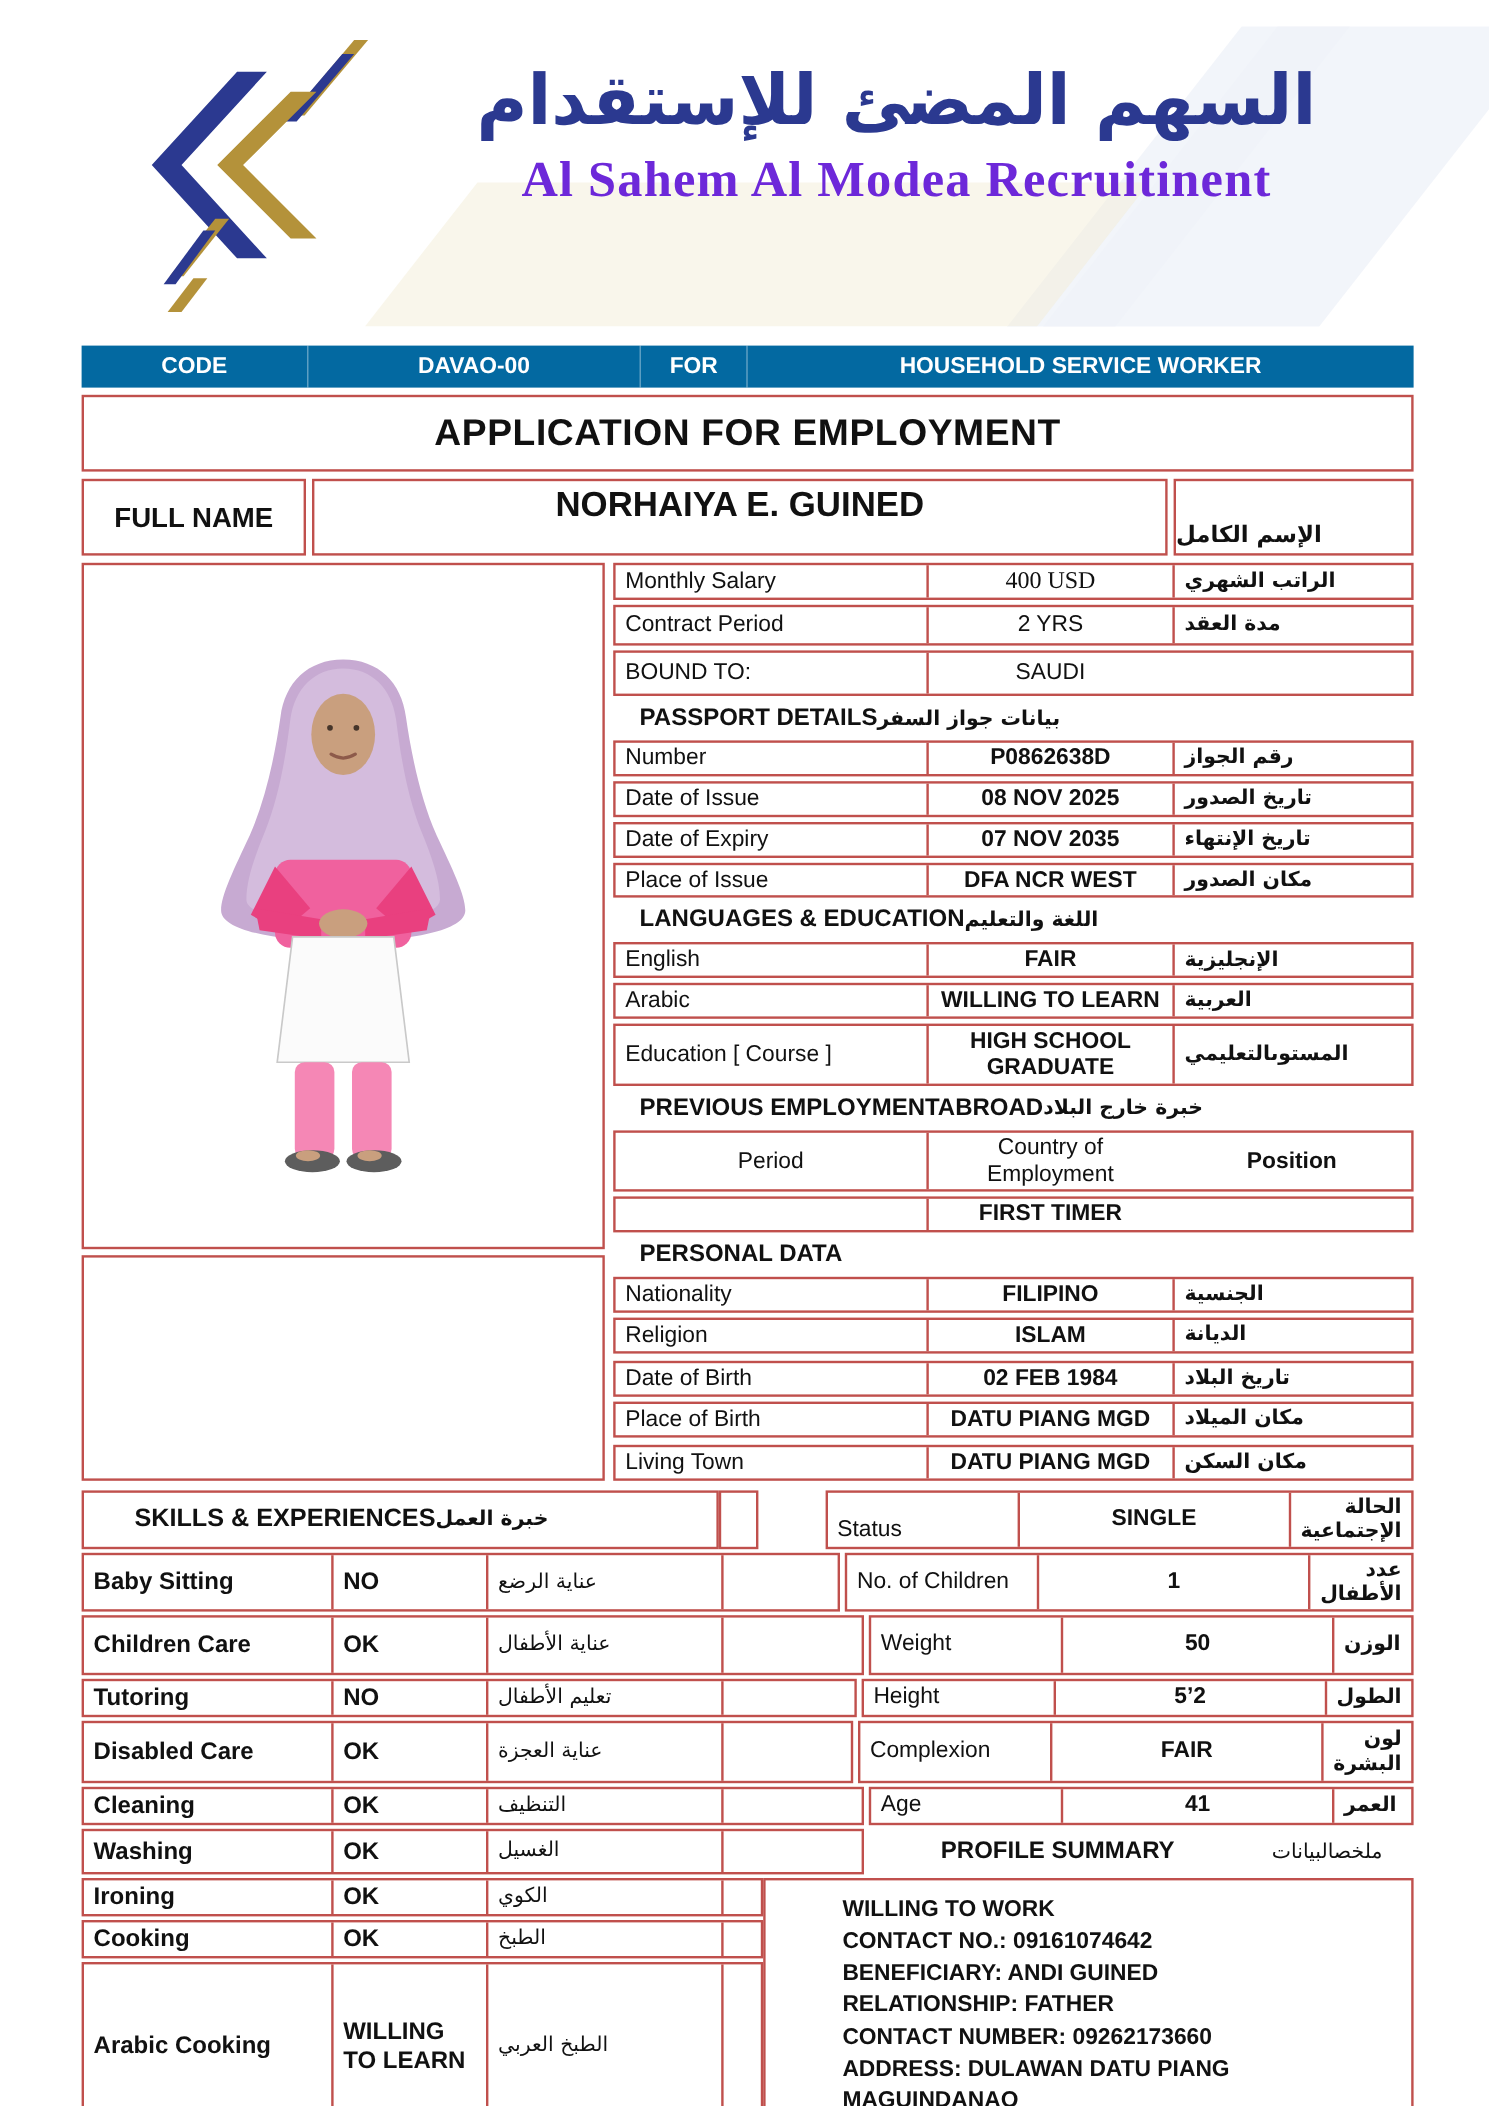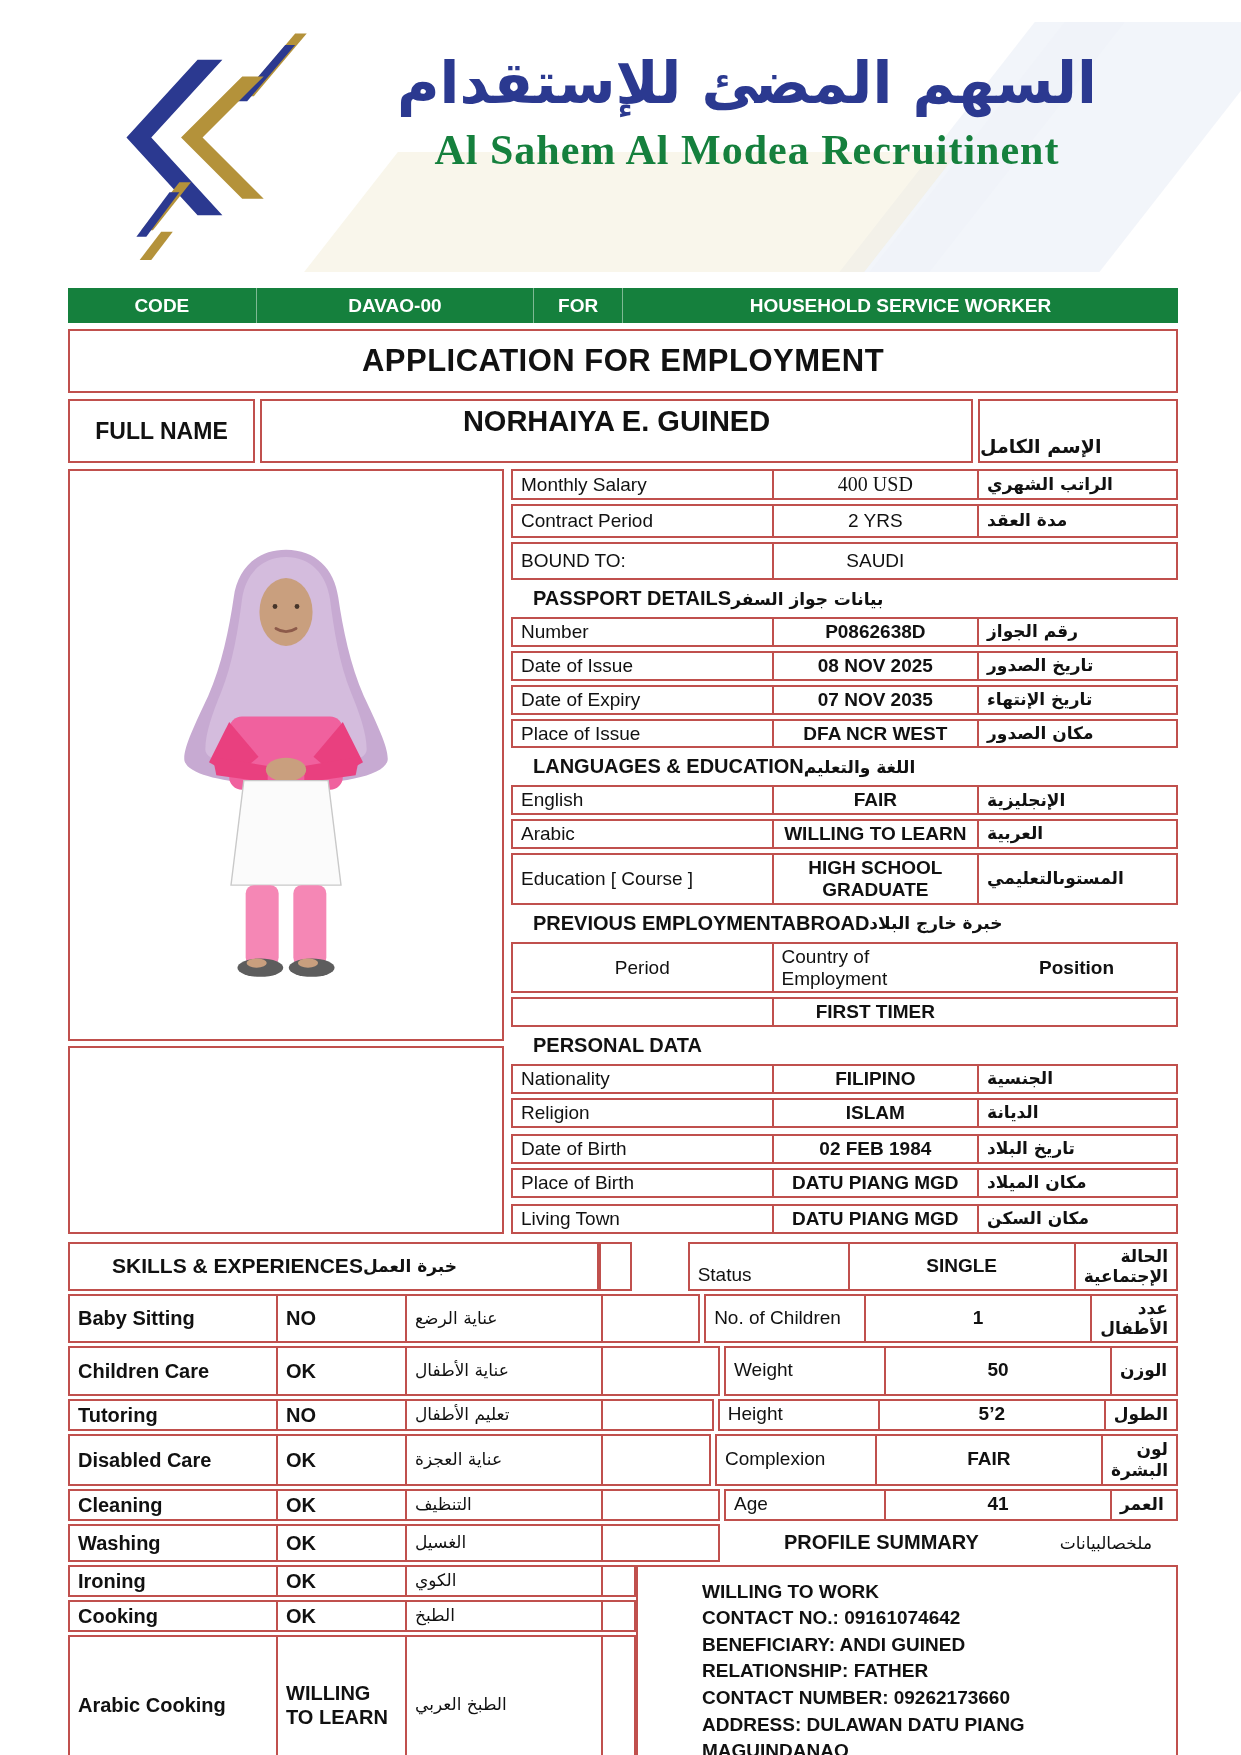--- a/index.html
+++ b/index.html
@@ -16,27 +16,27 @@
   .deco-a { position:absolute; top:-20px; right:40px; width:260px; height:280px;
             background:#e2e9f3; transform:skewX(-38deg); opacity:.45; }
   .deco-b { position:absolute; top:130px; right:330px; width:560px; height:120px;
             background:#f4eed7; transform:skewX(-38deg); opacity:.5; }
   .deco-c { position:absolute; top:-30px; right:210px; width:60px; height:300px;
             background:#eef2f8; transform:skewX(-38deg); opacity:.6; }
   .logo-mark { position:absolute; left:100px; top:8px; z-index:2; }
   .logo-text { position:absolute; left:310px; right:57px; top:30px; text-align:center; z-index:2; }
   .logo-ar { font-size:58px; font-weight:bold; color:#2b3990; line-height:1.1;
              font-family:"DejaVu Sans", sans-serif; direction:rtl; }
-  .logo-en { font-size:42px; font-weight:bold; color:#15803d;
+  .logo-en { font-size:42px; font-weight:bold; color:#6d28d9;
              font-family:"Liberation Serif", serif; margin-top:10px; letter-spacing:1px; }
 
   
   .content { margin:16px 63px 0 68px; width:1110px; }
 
-  .code-bar { display:flex; background:#15803d; color:#fff; font-weight:bold;
+  .code-bar { display:flex; background:#0369a1; color:#fff; font-weight:bold;
               font-size:19px; height:35px; align-items:center; text-align:center; }
   .code-bar > div { border-right:1px solid rgba(255,255,255,.45); height:100%;
                     display:flex; align-items:center; justify-content:center; }
   .code-bar > div:last-child { border-right:none; }
   .cb-1 { width:17%; } .cb-2 { width:25%; } .cb-3 { width:8%; } .cb-4 { width:50%; }
 
   .title-row { border:2px solid #c0504d; margin-top:6px; height:64px; display:flex;
                align-items:center; justify-content:center; font-size:31px; font-weight:bold;
                letter-spacing:.5px; }
 
@@ -257,21 +257,21 @@
         <div class="d-ar ar" dir="rtl">المستوىالتعليمي</div>
       </div>
 
       <div class="sec-hdr">
         <span>PREVIOUS EMPLOYMENTABROAD</span>
           <span class="ar" dir="rtl">خبرة خارج البلاد</span>
       </div>
 
       <div class="drow h44">
         <div class="d-label" style="justify-content:center;">Period</div>
-        <div class="d-value plain" style="justify-content:flex-start;text-align:left;font-weight:normal;">Country of Employment</div>
+        <div class="d-value plain" style="justify-content:flex-start;text-align:center;font-weight:normal;">Country of Employment</div>
         <div class="d-ar nobord" style="justify-content:center;direction:ltr;font-family:'Liberation Sans',sans-serif;font-size:19px;">Position</div>
       </div>
       <div class="drow h26">
         <div class="d-label"></div>
         <div class="d-value">FIRST TIMER</div>
         <div class="d-ar nobord"></div>
       </div>
 
       <div class="sec-hdr">
         <span>PERSONAL DATA</span>

